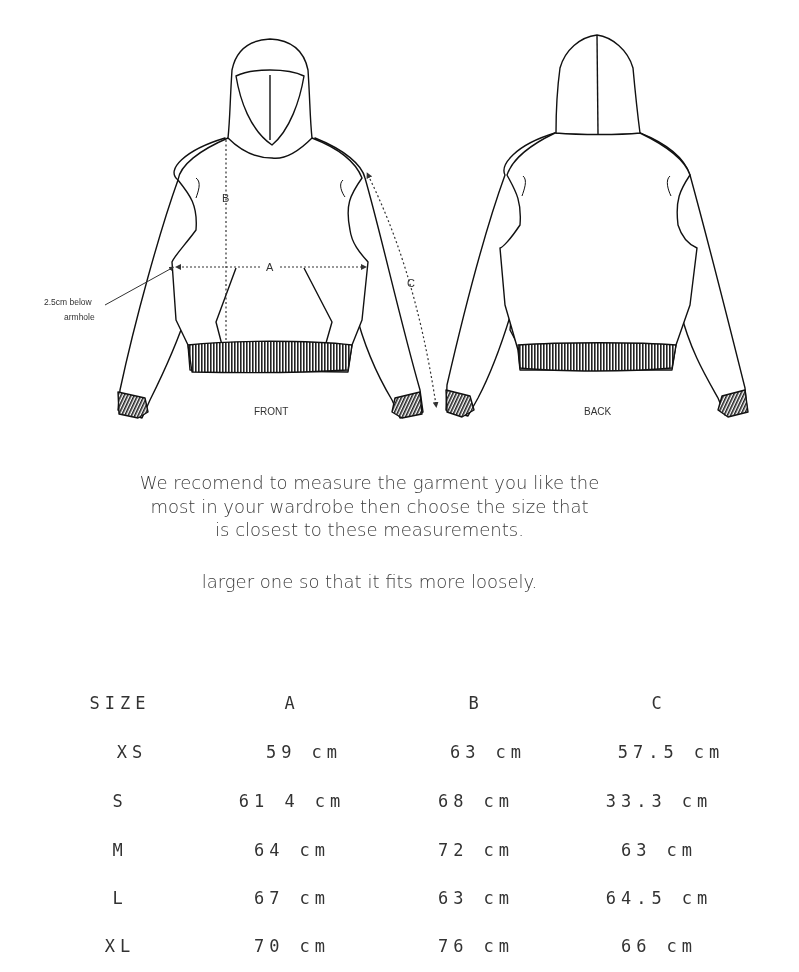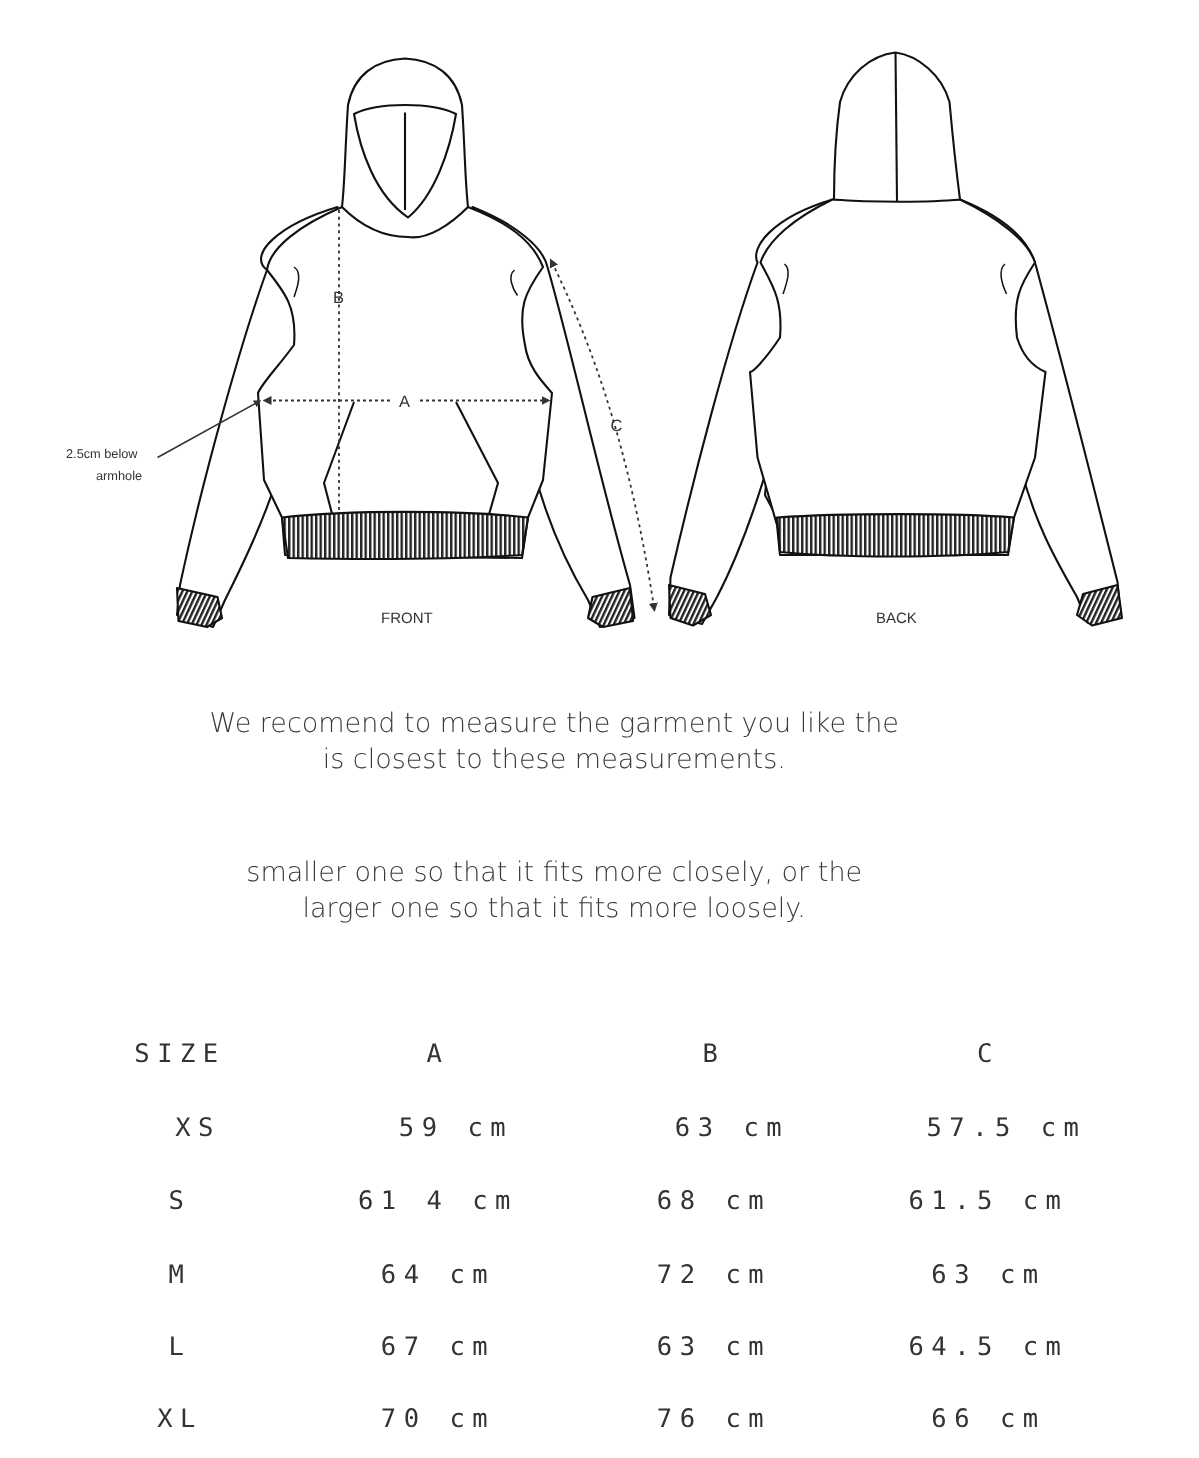--- a/index.html
+++ b/index.html
@@ -85,46 +85,46 @@
       <path d="M745,390 L722,396 L718,410 L728,417 L748,412 Z" fill="url(#ribd)"></path>
       <path d="M523,176 C528,180 524,190 522,196" fill="none" stroke-width="1"></path>
       <path d="M670,176 C665,180 668,190 671,196" fill="none" stroke-width="1"></path>
     </g>
     <text x="584" y="415" font-size="10">BACK</text>
   </svg>
 </div>
 
 <div class="intro p1">
   <span class="line">We recomend to measure the garment you like the</span>
+  <span class="line">most in your wardrobe then choose the size that</span>
   <span class="line">is closest to these measurements.</span>
 </div>
 
 <div class="intro p2">
-  <span class="line">smaller one so that it fits more closely, or the</span>
   <span class="line">larger one so that it fits more loosely.</span>
 </div>
 
 <div class="size-table">
   <div class="row" style="top:3px;">
     <span class="cell c0">SIZE</span>
     <span class="cell c1">A</span>
     <span class="cell c2">B</span>
     <span class="cell c3">C</span>
   </div>
   <div class="row" style="top:52px;margin-left:12px;">
     <span class="cell c0">XS</span>
     <span class="cell c1">59 cm</span>
     <span class="cell c2">63 cm</span>
     <span class="cell c3">57.5 cm</span>
   </div>
   <div class="row" style="top:101px;">
     <span class="cell c0">S</span>
     <span class="cell c1">61 4 cm</span>
     <span class="cell c2">68 cm</span>
-    <span class="cell c3">61.5 cm</span>
+    <span class="cell c3">33.3 cm</span>
   </div>
   <div class="row" style="top:150px;">
     <span class="cell c0">M</span>
     <span class="cell c1">64 cm</span>
     <span class="cell c2">72 cm</span>
     <span class="cell c3">63 cm</span>
   </div>
   <div class="row" style="top:198px;">
     <span class="cell c0">L</span>
     <span class="cell c1">67 cm</span>

